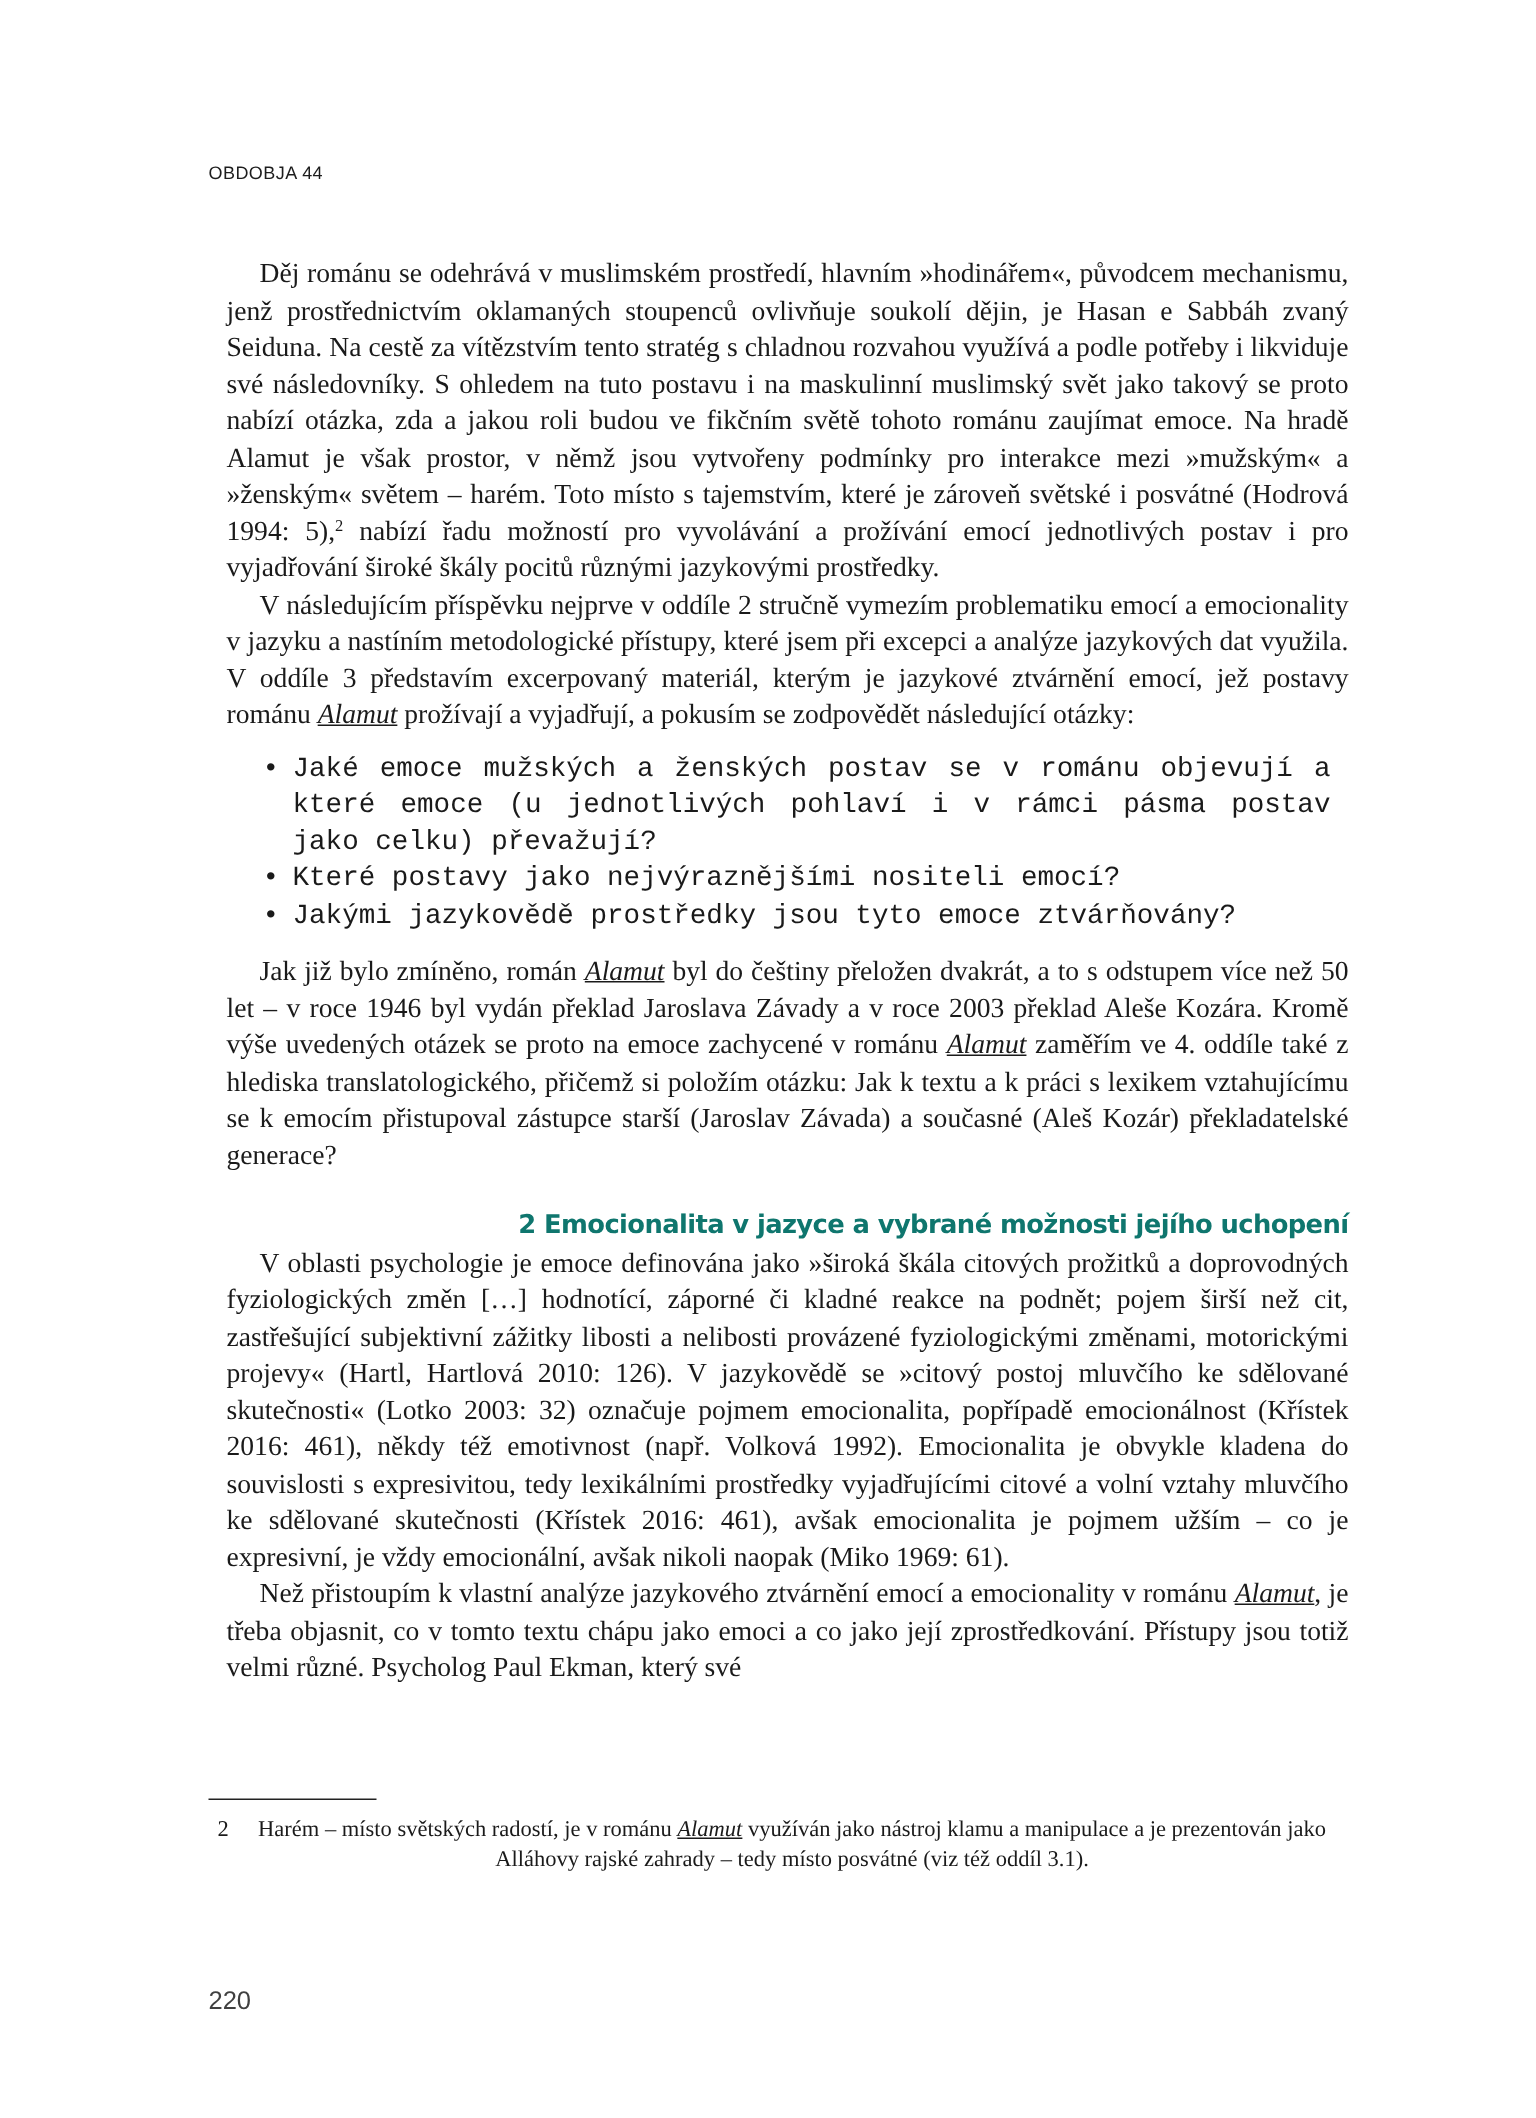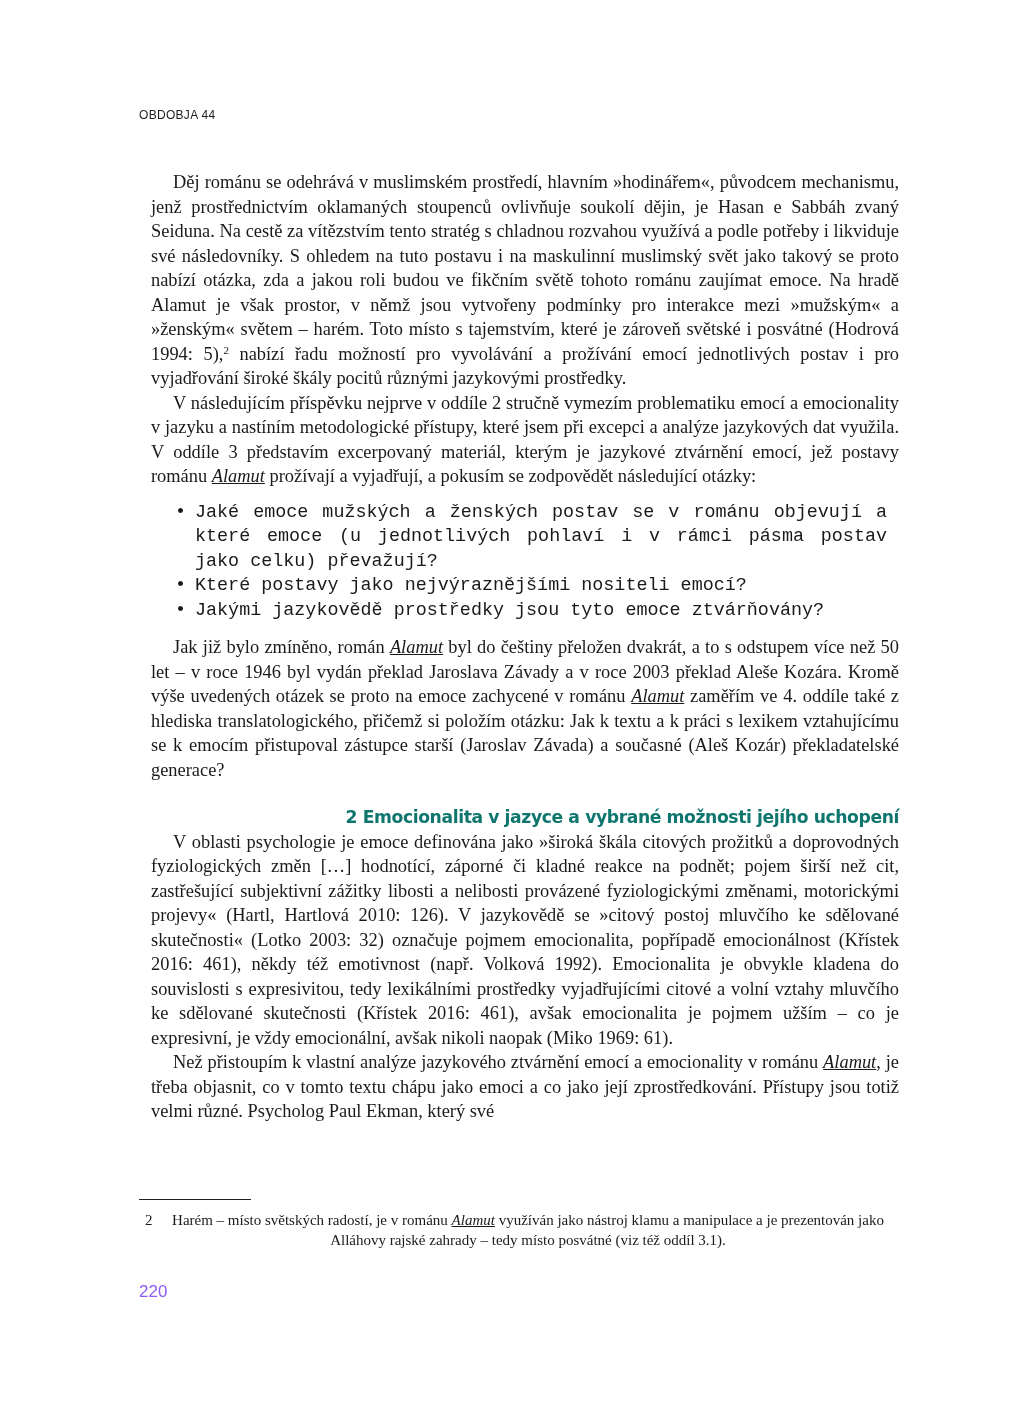--- a/index.html
+++ b/index.html
@@ -95,24 +95,24 @@
       width: 24px;
       flex: 0 0 24px;
     }
     .footnote .fn-text {
       flex: 1;
       text-align: center;
     }
     .page-number {
       position: absolute;
       left: 139px;
-      top: 1282px;
+      top: 1324px;
       font-family: "Liberation Sans", sans-serif;
       font-size: 17px;
-      color: #8b5cf6;
+      color: #404040;
     }
   </style>
 </head>
 <body>
 
 <div class="running-head">OBDOBJA 44</div>
 
 <div class="body-text">
   <p><span>Děj románu se odehrává v muslimském prostředí, hlavním »hodinářem«, původcem mechanismu, jenž prostřednictvím oklamaných stoupenců ovlivňuje soukolí dějin, je Hasan e Sabbáh zvaný Seiduna. Na cestě za vítězstvím tento stratég s chladnou rozvahou využívá a podle potřeby i likviduje své následovníky. S ohledem na tuto postavu i na maskulinní muslimský svět jako takový se proto nabízí otázka, zda a jakou roli budou ve fikčním světě tohoto románu zaujímat emoce. Na hradě Alamut je však prostor, v němž jsou vytvořeny podmínky pro interakce mezi »mužským« a »ženským« světem – harém. Toto místo s tajemstvím, které je zároveň světské i posvátné (Hodrová 1994: 5),</span><sup>2</sup><span> nabízí řadu možností pro vyvolávání a prožívání emocí jednotlivých postav i pro vyjadřování široké škály pocitů různými jazykovými prostředky.</span></p>
 

